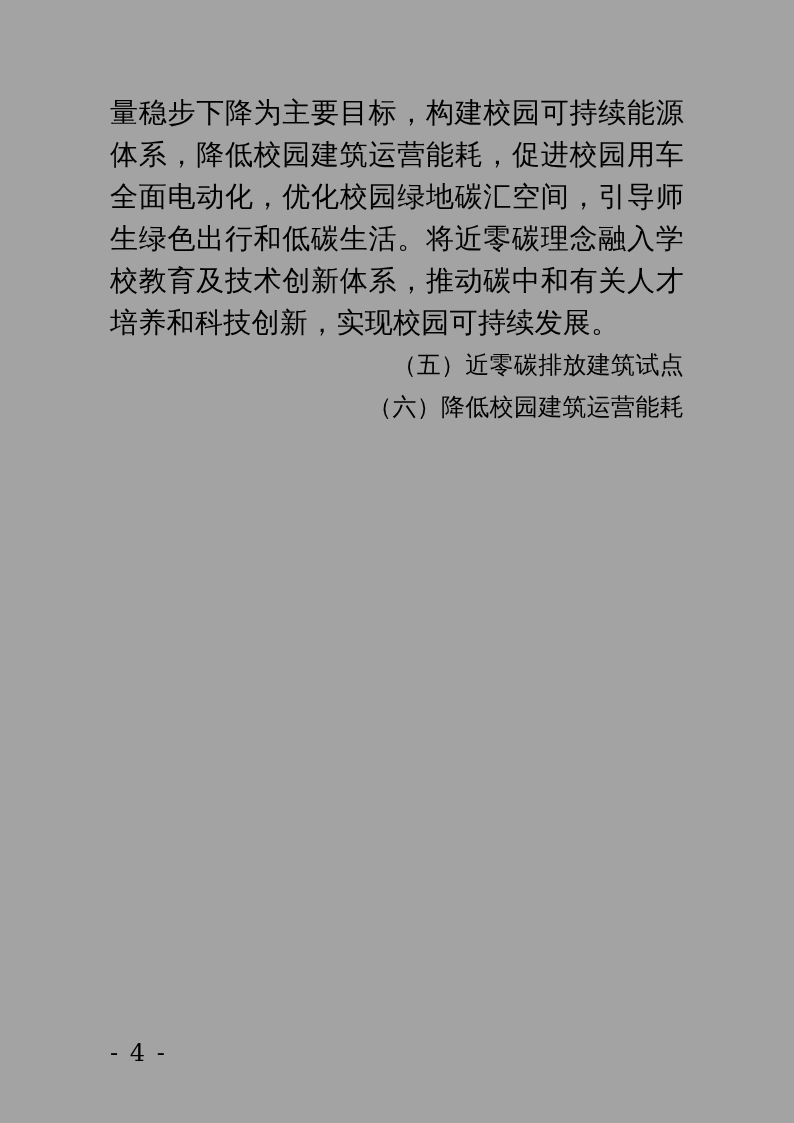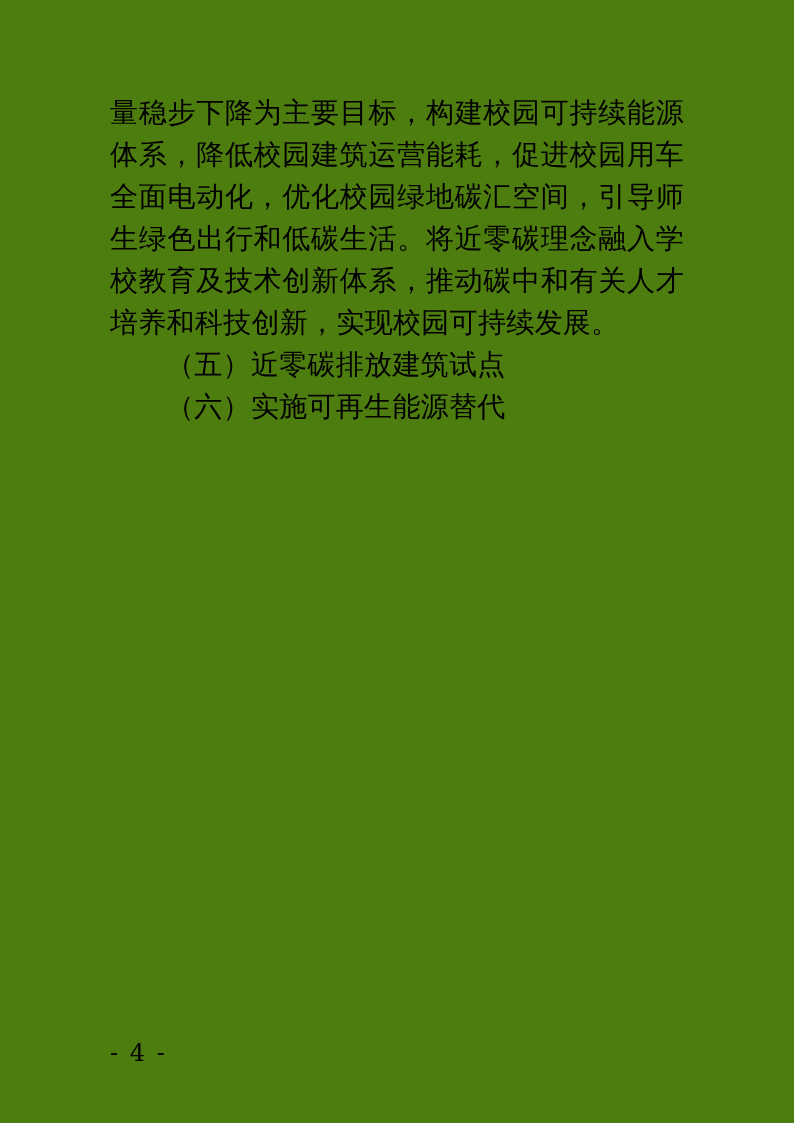--- a/index.html
+++ b/index.html
@@ -4,21 +4,21 @@
 <style>
   html, body {
     margin: 0;
     padding: 0;
     background: #ffffff;
   }
   .page {
     position: relative;
     width: 794px;
     height: 1123px;
-    background: #4d7c0f;
+    background: #a3a3a3;
     margin: 0 auto;
     overflow: hidden;
     font-family: "DejaVu Serif", "Liberation Serif", serif;
     color: #000000;
   }
   .content {
     position: absolute;
     left: 110px;
     top: 92px;
     width: 574px;
@@ -32,28 +32,29 @@
     text-indent: 2em;
     margin: 0;
     word-break: break-all;
     font-family: "DejaVu Serif", "Liberation Serif", serif;
     font-weight: 400;
   }
   .para.cont {
     text-indent: 0;
   }
   .heading {
-    font-size: 28px;
+    font-size: 24px;
     line-height: 42px;
     letter-spacing: 0.30px;
     text-indent: 2em;
     margin: 0;
     font-family: "DejaVu Serif", "Liberation Serif", serif;
     font-weight: 400;
     white-space: nowrap;
+    text-align: right;
   }
   .footer {
     position: absolute;
     left: 110px;
     top: 1038px;
     width: 574px;
     font-size: 24px;
     line-height: 30px;
     font-family: "DejaVu Serif", "Liberation Serif", serif;
     color: #000000;
@@ -66,20 +67,20 @@
 
 <div class="page">
 
   <div class="content">
 
     <p class="para cont">量稳步下降为主要目标，构建校园可持续能源体系，降低校园建筑运营能耗，促进校园用车全面电动化，优化校园绿地碳汇空间，引导师生绿色出行和低碳生活。将近零碳理念融入学校教育及技术创新体系，推动碳中和有关人才培养和科技创新，实现校园可持续发展。</p>
 
     <p class="heading">（五）近零碳排放建筑试点</p>
 
 
-    <p class="heading">（六）实施可再生能源替代</p>
+    <p class="heading">（六）降低校园建筑运营能耗</p>
 
 
   </div>
 
   <div class="footer">- 4 -</div>
 
 </div>
 
 </body></html>

